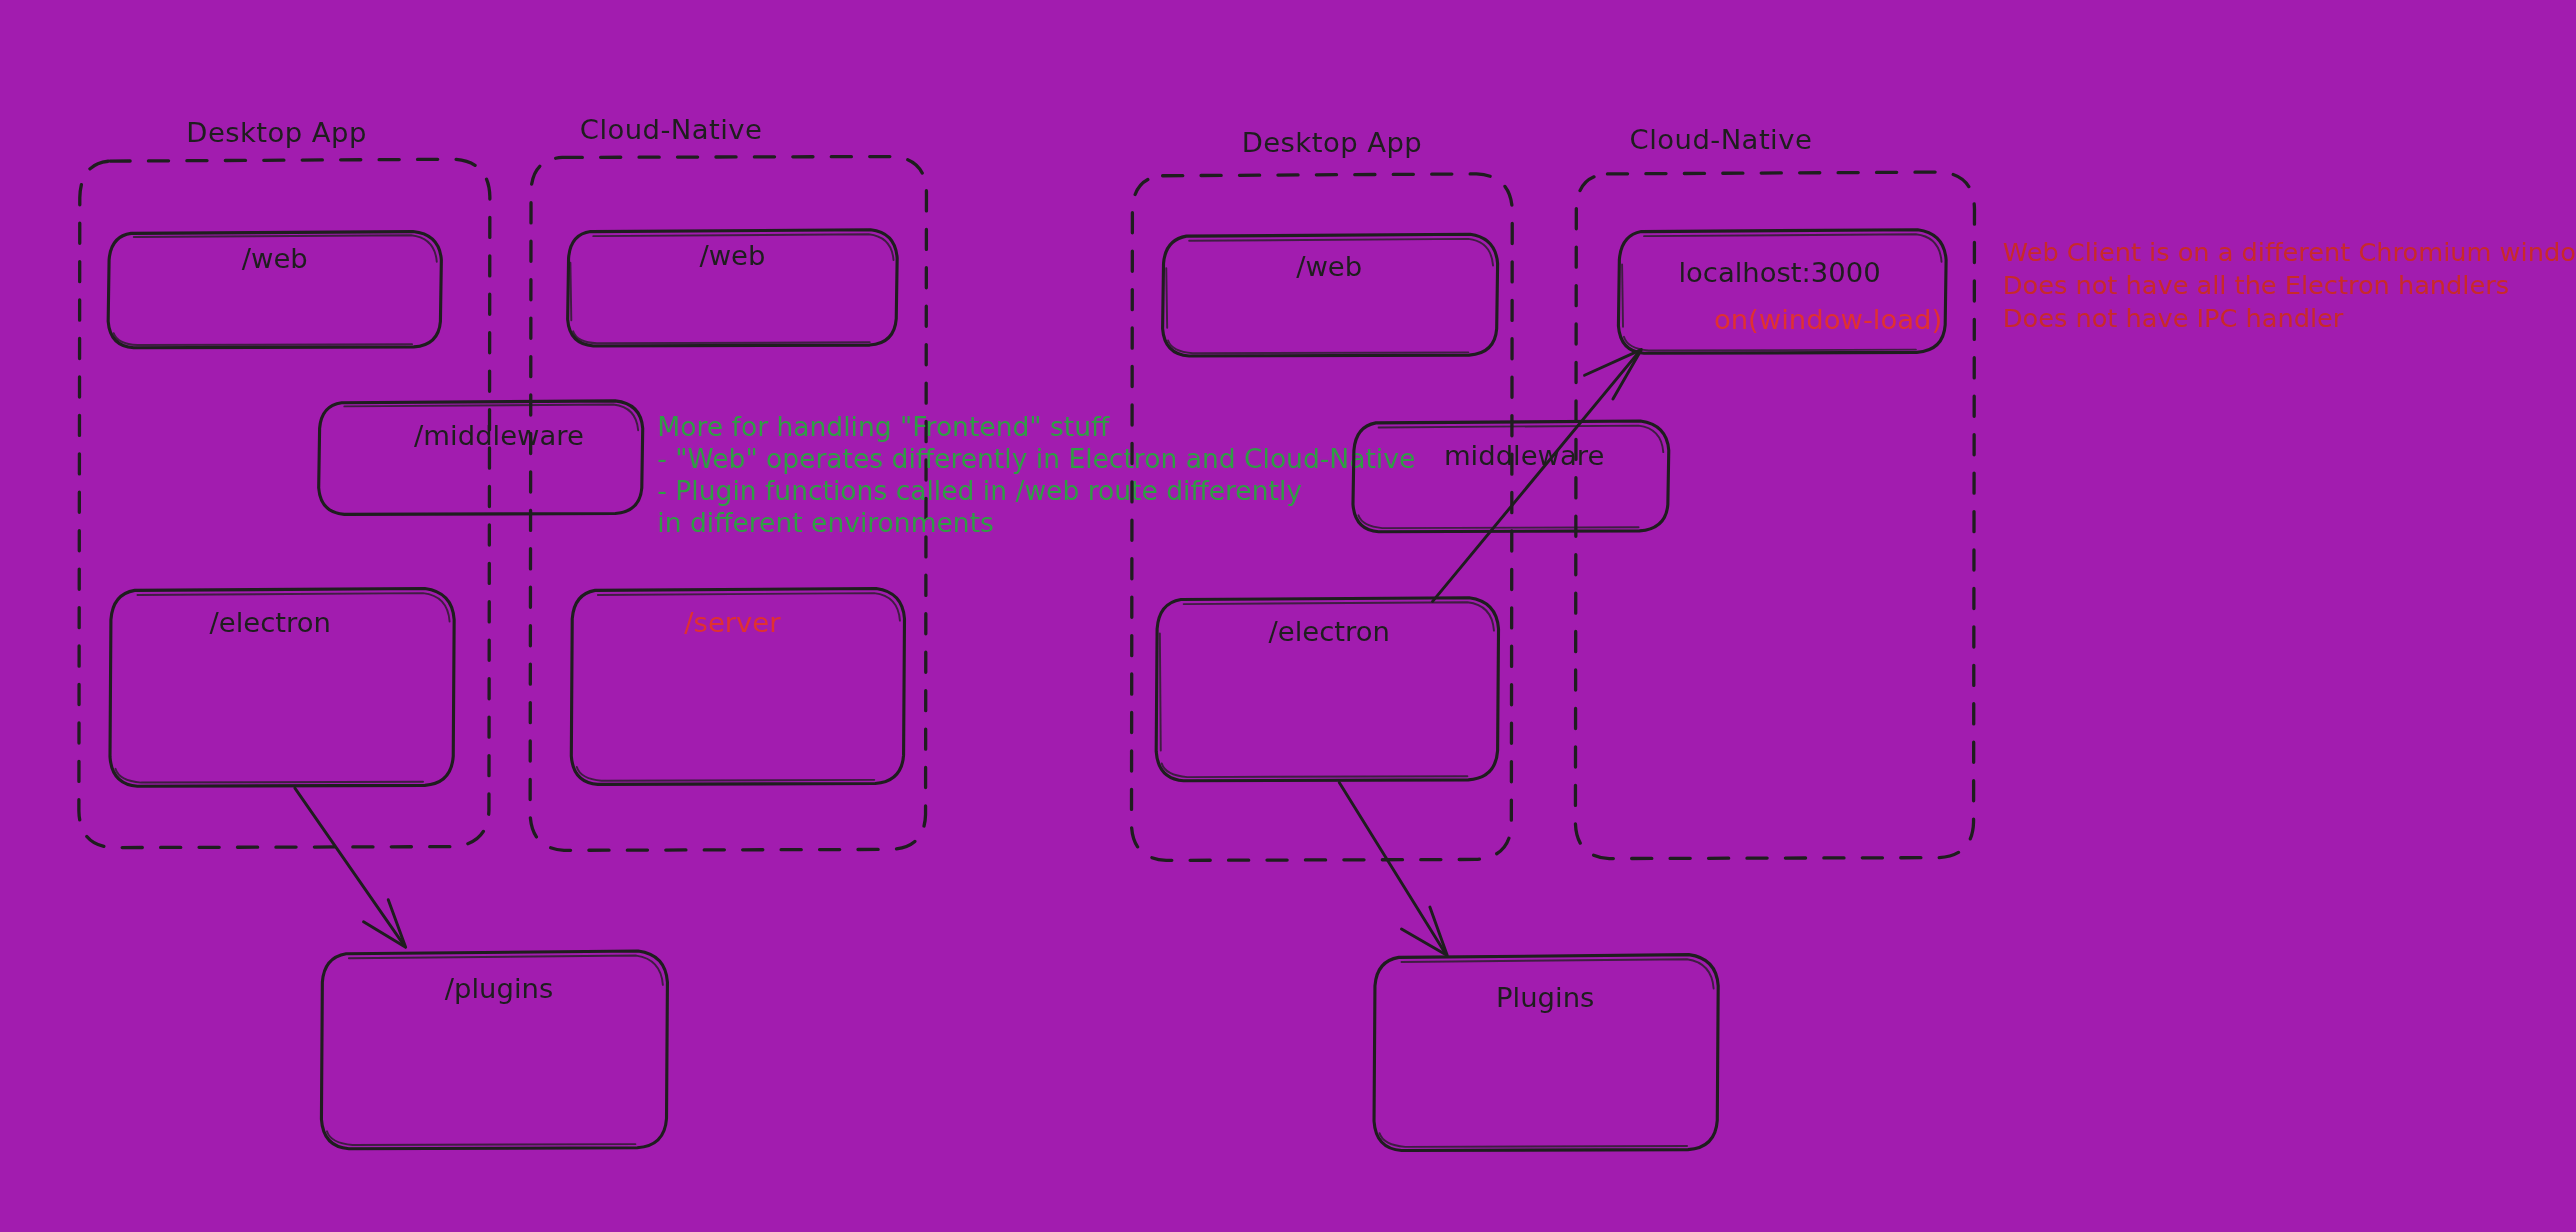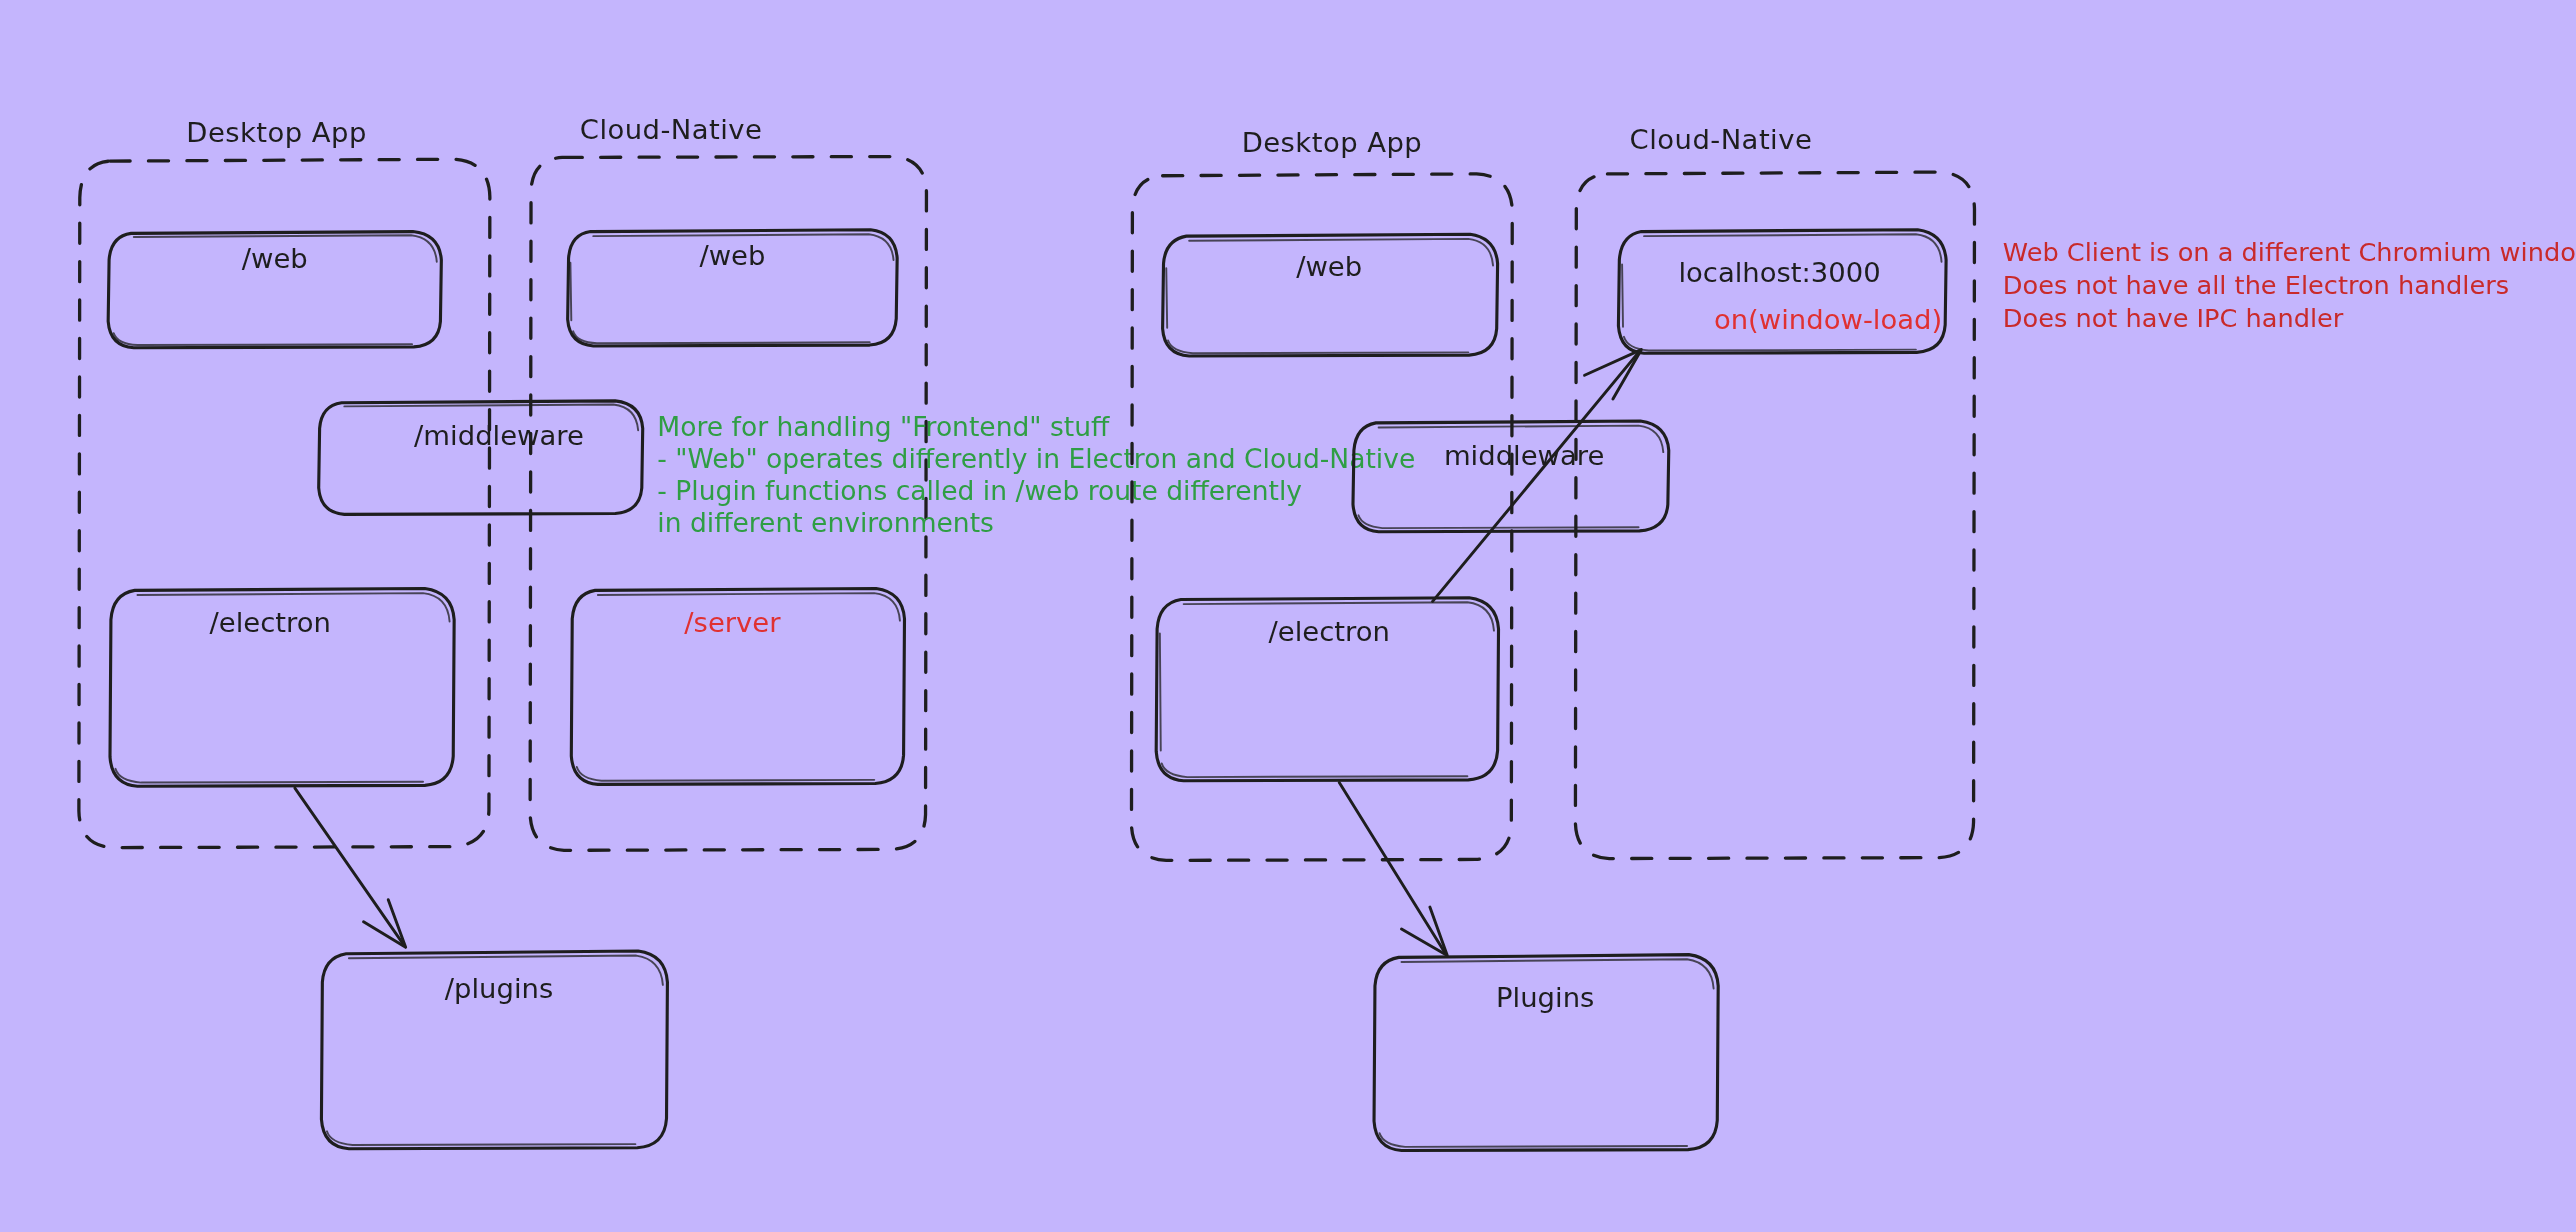--- a/index.html
+++ b/index.html
@@ -11,21 +11,21 @@
   body {
     width: 2576px;
     height: 1232px;
     overflow: hidden;
     font-family: "DejaVu Sans", sans-serif;
   }
   #board {
     position: relative;
     width: 2576px;
     height: 1232px;
-    background: #c4b5fd;
+    background: #a21caf;
     text-decoration: underline;
   }
   #board svg {
     position: absolute;
     top: 0;
     left: 0;
     width: 2576px;
     height: 1232px;
   }
   .grp-label {

